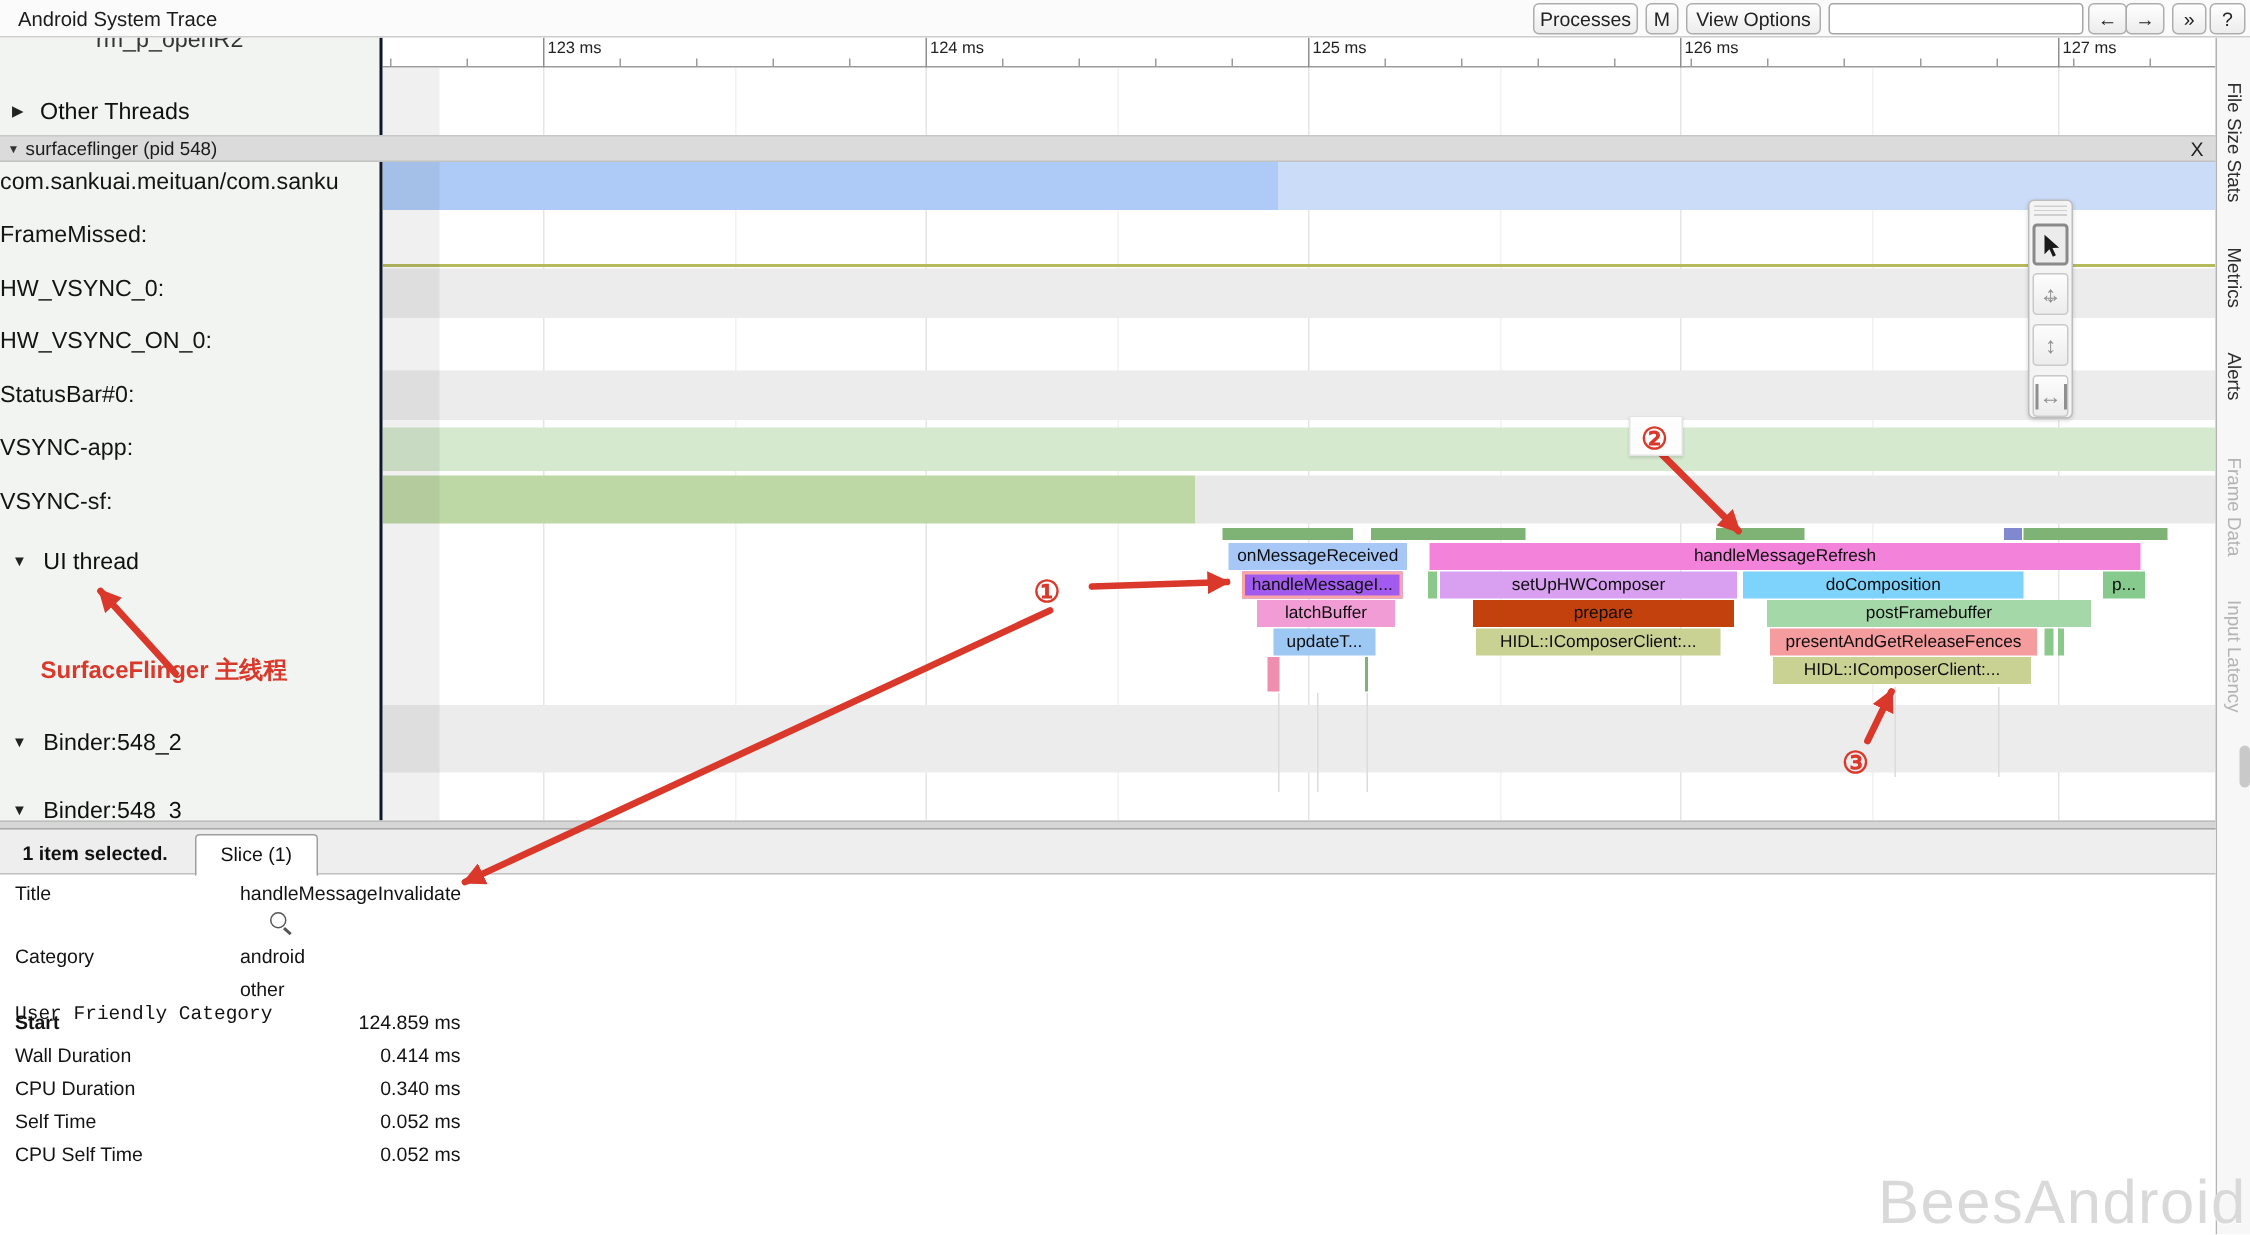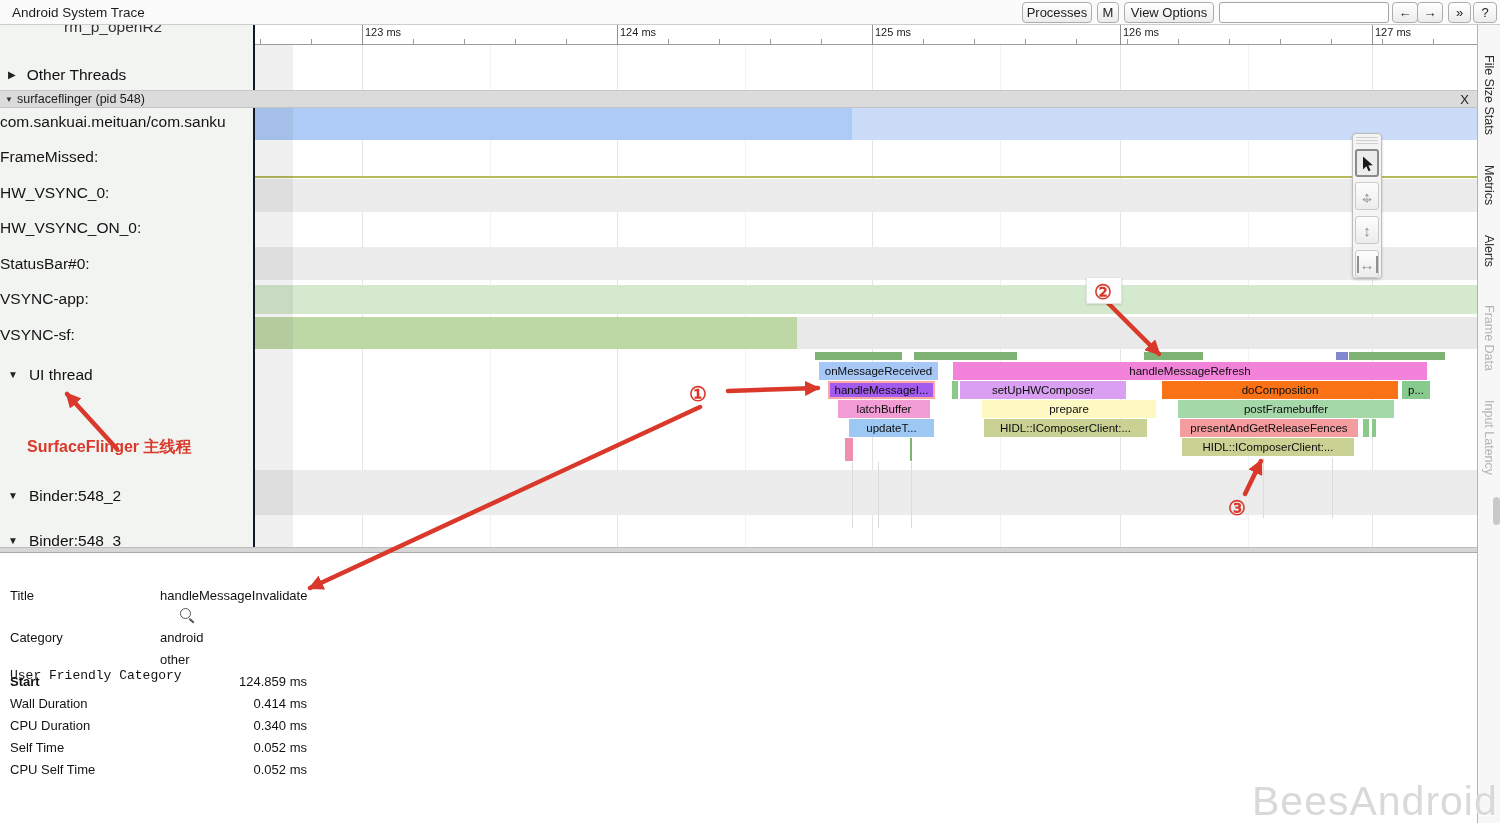--- a/index.html
+++ b/index.html
@@ -173,27 +173,27 @@
         <div class="runseg" style="left: 659px; top: 307px; width: 103px; background: rgb(127, 179, 118);"></div>
         <div class="runseg" style="left: 889px; top: 307px; width: 59px; background: rgb(127, 179, 118);"></div>
         <div class="runseg" style="left: 1081px; top: 307px; width: 12px; background: rgb(128, 137, 208);"></div>
         <div class="runseg" style="left: 1094px; top: 307px; width: 96px; background: rgb(127, 179, 118);"></div>
       </div>
     <div id="slices">
         <div class="slice" style="left: 564px; top: 317px; width: 119px; background: rgb(167, 200, 246);">onMessageReceived</div>
         <div class="slice" style="left: 698px; top: 317px; width: 474px; background: rgb(243, 131, 218);">handleMessageRefresh</div>
         <div class="slice selected" style="left: 573px; top: 336px; width: 107px; background: rgb(163, 91, 239);">handleMessageI...</div>
         <div class="slice" style="left: 697px; top: 336px; width: 6px; background: rgb(139, 201, 138);"></div>
-        <div class="slice" style="left: 705px; top: 336px; width: 166px; background: rgb(217, 160, 242);">setUpHWComposer</div>
-        <div class="slice" style="left: 907px; top: 336px; width: 236px; background: #f97316;">doComposition</div>
+        <div class="slice" style="left: 705px; top: 336px; width: 198px; background: rgb(217, 160, 242);">setUpHWComposer</div>
+        <div class="slice" style="left: 907px; top: 336px; width: 187px; background: #7dd3fc;">doComposition</div>
         <div class="slice" style="left: 1147px; top: 336px; width: 28px; background: rgb(134, 203, 141);">p...</div>
         <div class="slice" style="left: 583px; top: 355px; width: 92px; background: rgb(241, 156, 212);">latchBuffer</div>
-        <div class="slice" style="left: 727px; top: 355px; width: 174px; background: #fef9c3;">prepare</div>
+        <div class="slice" style="left: 727px; top: 355px; width: 174px; background: #c2410c;">prepare</div>
         <div class="slice" style="left: 923px; top: 355px; width: 216px; background: rgb(165, 216, 168);">postFramebuffer</div>
-        <div class="slice" style="left: 594px; top: 374px; width: 85px; background: rgb(157, 200, 243);">updateT...</div>
+        <div class="slice" style="left: 594px; top: 374px; width: 68px; background: rgb(157, 200, 243);">updateT...</div>
         <div class="slice" style="left: 729px; top: 374px; width: 163px; background: rgb(201, 209, 147);">HIDL::IComposerClient:...</div>
         <div class="slice" style="left: 925px; top: 374px; width: 178px; background: rgb(244, 156, 158);">presentAndGetReleaseFences</div>
         <div class="slice" style="left: 1108px; top: 374px; width: 6px; background: rgb(139, 201, 138);"></div>
         <div class="slice" style="left: 1117px; top: 374px; width: 4px; background: rgb(139, 201, 138);"></div>
         <div class="slice" style="left: 927px; top: 393px; width: 172px; background: rgb(201, 209, 147);">HIDL::IComposerClient:...</div>
       </div>
     <div id="marks">
         <div class="mark" style="left: 590px; top: 393px; width: 8px; height: 23px; background: rgb(238, 143, 176);"></div>
         <div class="mark" style="left: 655px; top: 393px; width: 2px; height: 23px; background: rgb(127, 179, 118);"></div>
         <div class="mark" style="left: 597px; top: 417px; width: 1px; height: 66px; background: rgb(220, 220, 220);"></div>
@@ -259,20 +259,24 @@
   <div class="vtab" style="top: 30px;">File Size Stats</div>
       <div class="vtab" style="top: 140px;">Metrics</div>
       <div class="vtab" style="top: 210px;">Alerts</div>
       <div class="vtab disabled" style="top: 280px;">Frame Data</div>
       <div class="vtab disabled" style="top: 375px;">Input Latency</div>
     </div>
 
   <div id="h-divider"></div>
 
   <div id="bottom-panel">
+    <div id="bp-tabbar">
+      <span id="bp-status">1 item selected.</span>
+      <div id="bp-tab">Slice (1)</div>
+    </div>
     <div id="bp-fields">
         <div class="dl" style="top: 35px;">Title</div>
         <div class="dv" style="top: 35px;">handleMessageInvalidate</div>
         <div class="dl" style="top: 77px;">Category</div>
         <div class="dv" style="top: 77px;">android</div>
         <div class="dl" style="top: 115px; font-family: Liberation Mono, monospace;">User Friendly Category</div>
         <div class="dv" style="top: 99px;">other</div>
         <div class="dl" style="top: 121px; font-weight: bold;">Start</div>
         <div class="dvr" style="top: 121px;">124.859 ms</div>
         <div class="dl" style="top: 143px;">Wall Duration</div>

